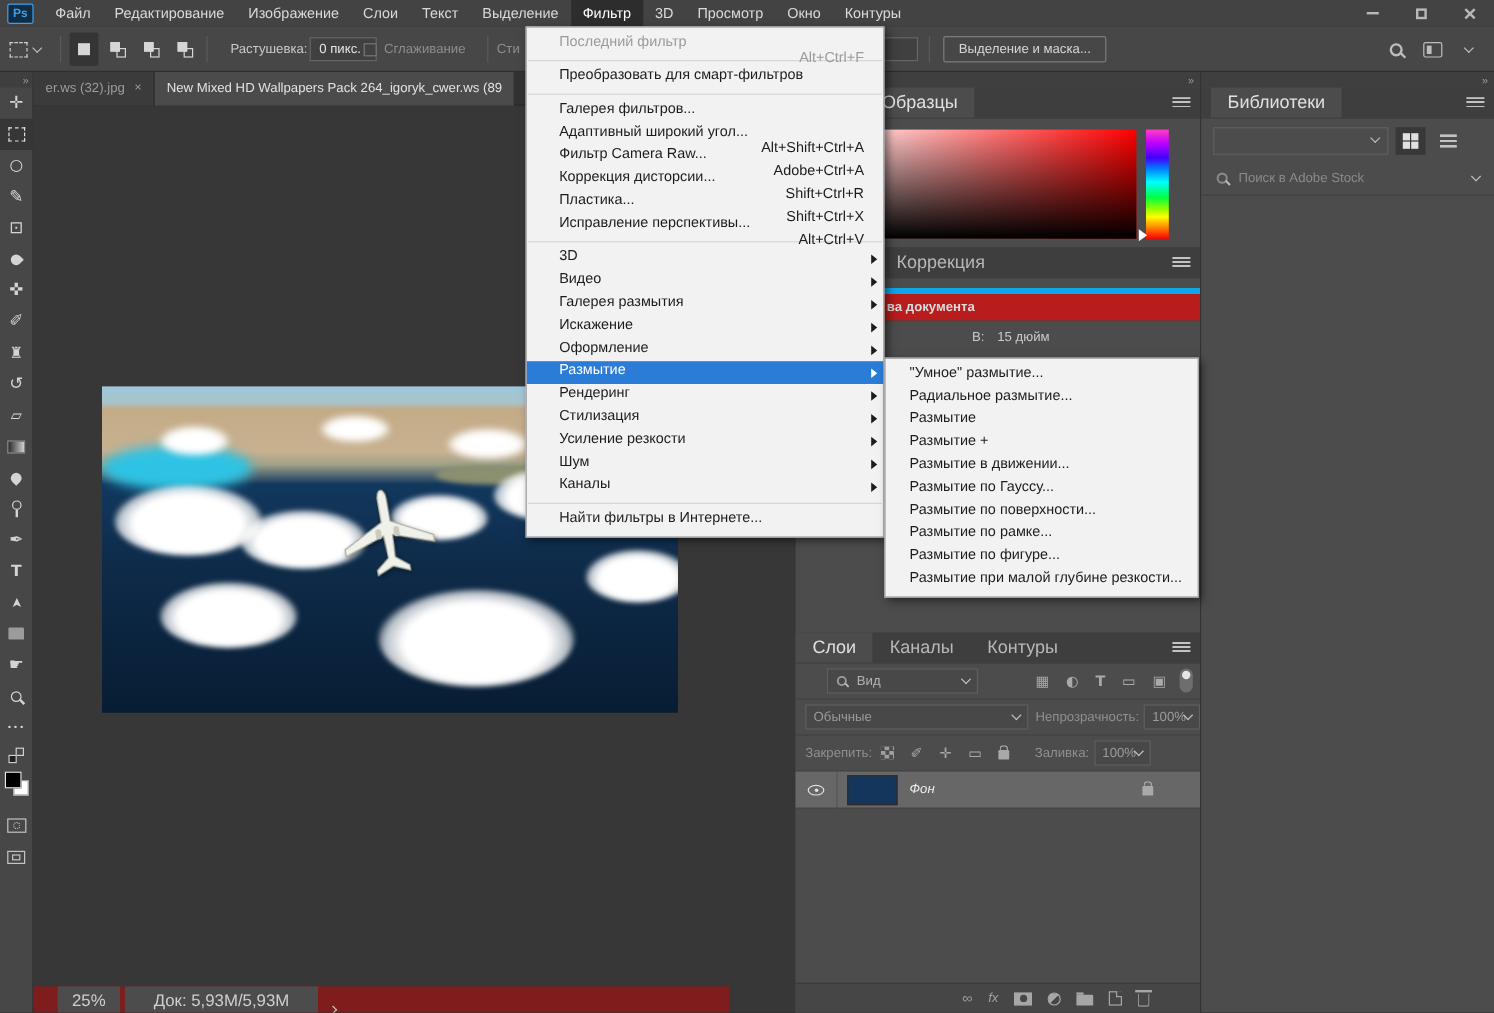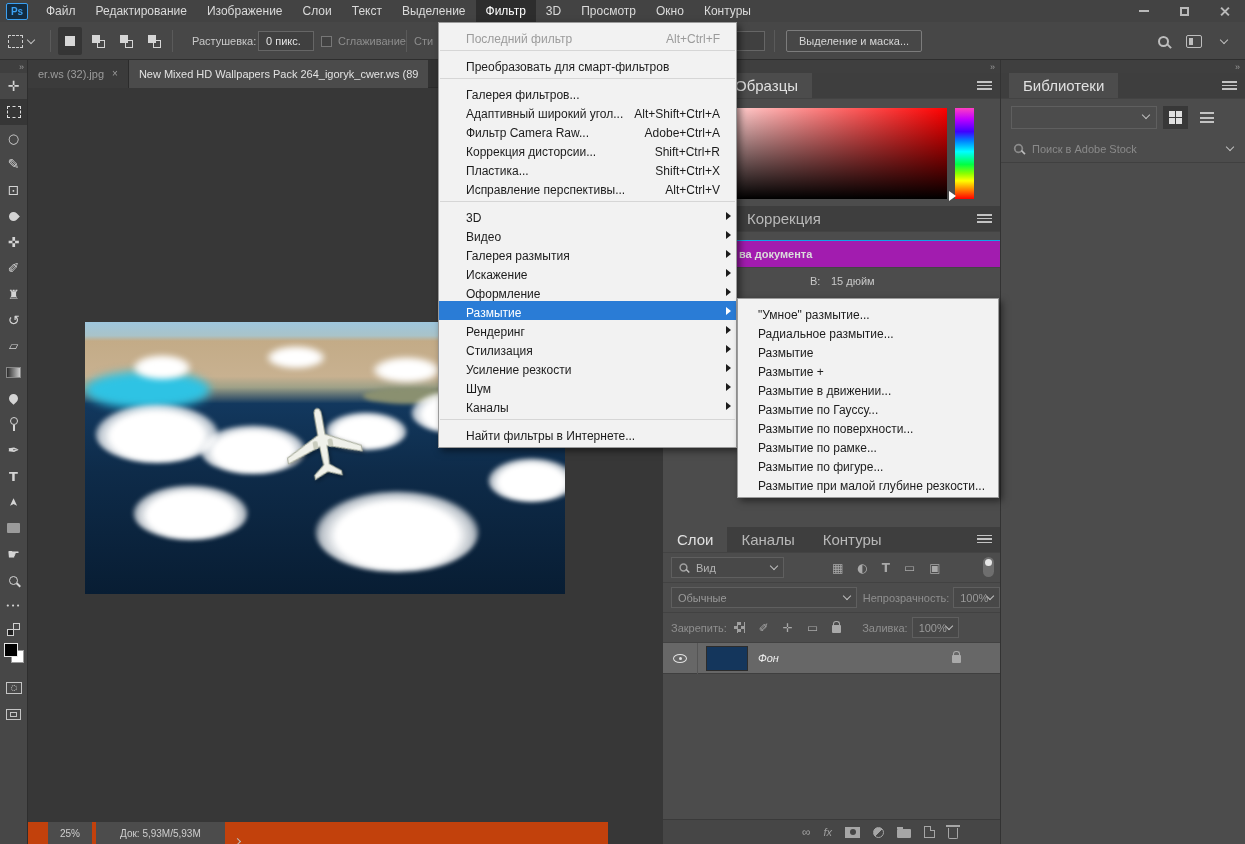--- a/index.html
+++ b/index.html
@@ -118,22 +118,22 @@
   .cl5 { left:10%; top:60%; width:24%; height:20%; }
   .cl6 { left:48%; top:62%; width:34%; height:30%; }
   .cl7 { left:84%; top:50%; width:18%; height:16%; }
   .cl8 { left:10%; top:12%; width:12%; height:9%; filter:blur(3px); }
   .cl9 { left:38%; top:9%;  width:12%; height:8%; filter:blur(3px); }
   .cl10{ left:60%; top:13%; width:14%; height:9%; filter:blur(3px); }
   .cl11{ left:86%; top:8%;  width:12%; height:9%; filter:blur(3px); }
   .plane { position:absolute; left:40%; top:28%; width:92px; transform:rotate(-10deg);
            filter:drop-shadow(1px 2px 2px rgba(0,0,0,.35)); }
 
-  .statusbar { position:absolute; left:0; bottom:0; width:580px; height:22px; background:#c2410c;
-               display:flex; align-items:flex-end; font-size:10px; color:#cfcfcf; }
+  .statusbar { position:absolute; left:0; bottom:0; width:580px; height:22px; background:#7f1d1d;
+               display:flex; align-items:flex-end; font-size:14px; color:#cfcfcf; }
   .sb-chip { background:#4c4c4c; height:22px; display:flex; align-items:center; padding:0 12px; }
   .sb-zoom { margin-left:20px; }
   .sb-doc { margin-left:4px; padding:0 24px; }
   .sb-arrow { width:5px; height:5px; border-right:1.5px solid #bdbdbd; border-top:1.5px solid #bdbdbd;
               transform:rotate(45deg); margin-left:10px; }
 
   
   .dockA { position:absolute; left:663px; top:60px; width:337px; height:784px; background:#4c4c4c; }
   .dockB { position:absolute; left:1000px; top:60px; width:245px; height:784px; background:#4c4c4c;
            border-left:1px solid #333; }
@@ -149,22 +149,22 @@
   
   .color-content { position:relative; height:107px; }
   .sat-box { position:absolute; left:22px; top:9px; width:262px; height:91px;
              background:linear-gradient(to bottom,rgba(0,0,0,0),#000),linear-gradient(to right,#fff,#f00); }
   .hue-strip { position:absolute; left:292px; top:9px; width:19px; height:91px;
                background:linear-gradient(180deg,#ff3fc3 0%,#c000ff 12%,#4000ff 26%,#0080ff 36%,#00ffff 48%,#00ff44 62%,#8aff00 72%,#ffff00 80%,#ff8000 90%,#ff0000 100%); }
   .hue-marker { position:absolute; left:286px; top:92px; width:0; height:0;
                 border-left:7px solid #fff; border-top:5px solid transparent; border-bottom:5px solid transparent; }
 
   
-  .props-section { position:relative; height:28px; margin-top:8px; border-top:1px solid #0ea5e9;
-                   border-bottom:1px solid #444; background:#a21caf; display:flex; align-items:center; }
+  .props-section { position:relative; height:28px; margin-top:8px; border-top:5px solid #0ea5e9;
+                   border-bottom:1px solid #444; background:#b91c1c; display:flex; align-items:center; }
   .props-section span { position:absolute; left:76px; font-size:11px; font-weight:bold; color:#dcdcdc; }
   .props-dim-row { position:relative; height:26px; display:flex; align-items:center; font-size:11px; color:#c9c9c9; }
   .props-dim-row .hl { position:absolute; left:147px; }
   .props-dim-row .hv { position:absolute; left:168px; }
 
   
   .layers { position:absolute; left:0; top:467px; width:337px; height:317px; background:#4c4c4c; }
   .lp-row { position:relative; height:30px; display:flex; align-items:center; border-bottom:1px solid #424242;
             font-size:11px; color:#a9a9a9; }
   .lp-select { height:21px; border:1px solid #5f5f5f; background:#484848; display:flex; align-items:center;
@@ -233,21 +233,21 @@
   .libs-msg { position:absolute; left:0; top:350px; width:245px; text-align:center; color:#b5b5b5; font-size:11px; }
   .cc-icon { width:58px; height:44px; margin:0 auto 16px; opacity:.55; }
   .libs-msg .line { line-height:15px; }
   .libs-install { display:inline-block; margin-top:22px; font-weight:bold; text-decoration:underline; color:#e3e3e3; font-size:11.5px; }
 
   
   .menu { position:absolute; background:#f2f2f2; border:1px solid #9b9b9b;
           box-shadow:3px 3px 7px rgba(0,0,0,.5); padding:4px 0; z-index:50; font-size:12px; color:#1c1c1c; }
   .filter-menu { left:438px; top:22px; width:299px; }
   .blur-submenu { left:737px; top:298px; width:262px; z-index:51; }
-  .menu-item { display:flex; align-items:flex-end; height:19px; padding-left:27px; position:relative; white-space:nowrap; }
+  .menu-item { display:flex; align-items:flex-start; height:19px; padding-left:27px; position:relative; white-space:nowrap;flex-direction:column; }
   .blur-submenu .menu-item { padding-left:20px; }
   .mi-shortcut { margin-left:auto; margin-right:16px; }
   .mi-shortcut:empty { display:none; }
   .mi-arrow { position:absolute; right:5px; top:5.5px; width:0; height:0; border-left:5px solid #1c1c1c;
               border-top:4px solid transparent; border-bottom:4px solid transparent; visibility:hidden; }
   .menu-item.has-sub .mi-arrow { visibility:visible; }
   .menu-item.disabled { color:#9b9b9b; }
   .menu-item.highlighted { background:#2a7cd6; color:#fff; }
   .menu-item.highlighted .mi-arrow { border-left-color:#fff; }
   .menu-sep { height:1px; background:#d6d6d6; margin:4px 1px; }
@@ -315,21 +315,21 @@
           </span>
         </span>
     </div>
     <span class="ob-sep" style="left:172px"></span>
     <div class="ob" style="left:192px">
         <span>Растушевка:</span>
       </div>
     <div class="ob" style="left:258px">
         <span class="ob-input">0 пикс.</span>
       </div>
-    <div class="ob" style="left:321px">
+    <div class="ob" style="left:303px">
       <span class="ob-check"></span>
       <span class="dim">Сглаживание</span>
     </div>
     <span class="ob-sep" style="left:406px"></span>
     <div class="ob dim" style="left:414px">
         <span>Сти</span>
       </div>
     <div class="ob" style="left:731px">
         <span class="ob-input" style="width:34px"></span>
       </div>
@@ -478,21 +478,21 @@
     <div class="layers">
       <div class="tab-row">
 
       <span class="p-tab active">Слои</span>
           <span class="p-tab">Каналы</span>
           <span class="p-tab">Контуры</span>
         </div>
       <span class="icon-hamb" style="position:absolute;right:8px;top:8px"></span>
 
       <div class="lp-row">
-        <span class="lp-select" style="width:113px;margin-left:8px">
+        <span class="lp-select" style="width:126px;margin-left:26px">
           <span class="icon-mag" style="transform:scale(.75);border-color:#9f9f9f"></span>
           <span style="margin-left:7px">Вид</span>
           <span class="chev"></span>
         </span>
         <span style="margin-left:48px" class="fi fi-img"></span>
         <span class="fi fi-adj"></span>
         <span class="fi fi-type"></span>
         <span class="fi fi-shape"></span>
         <span class="fi fi-smart"></span>
         <span class="pill"></span>

